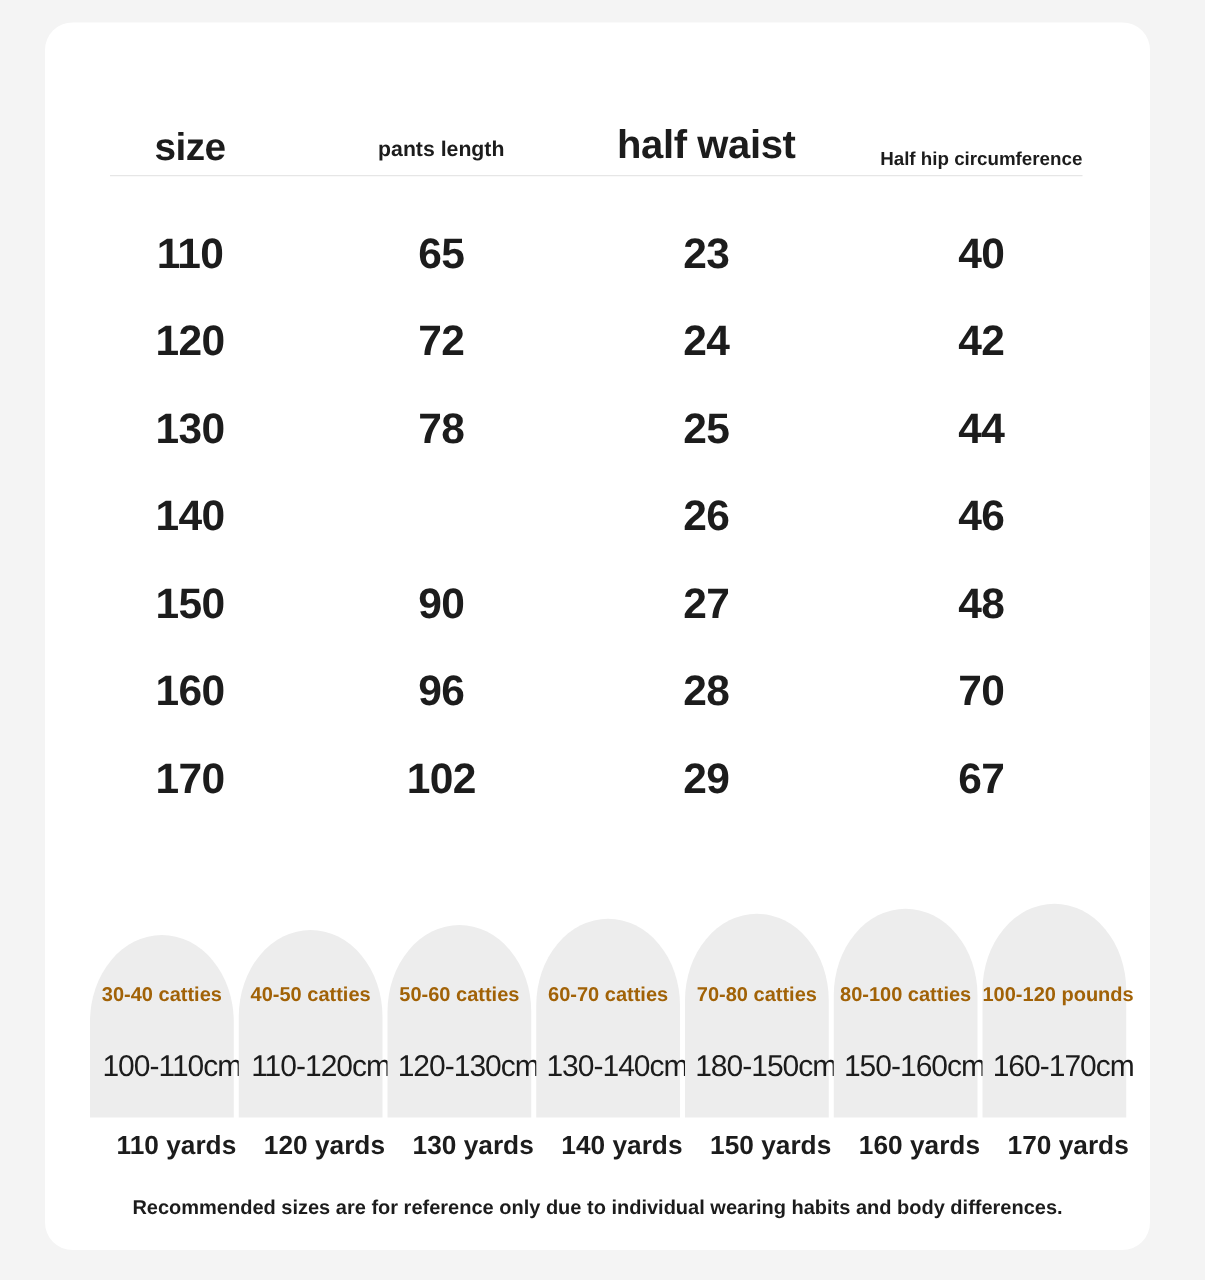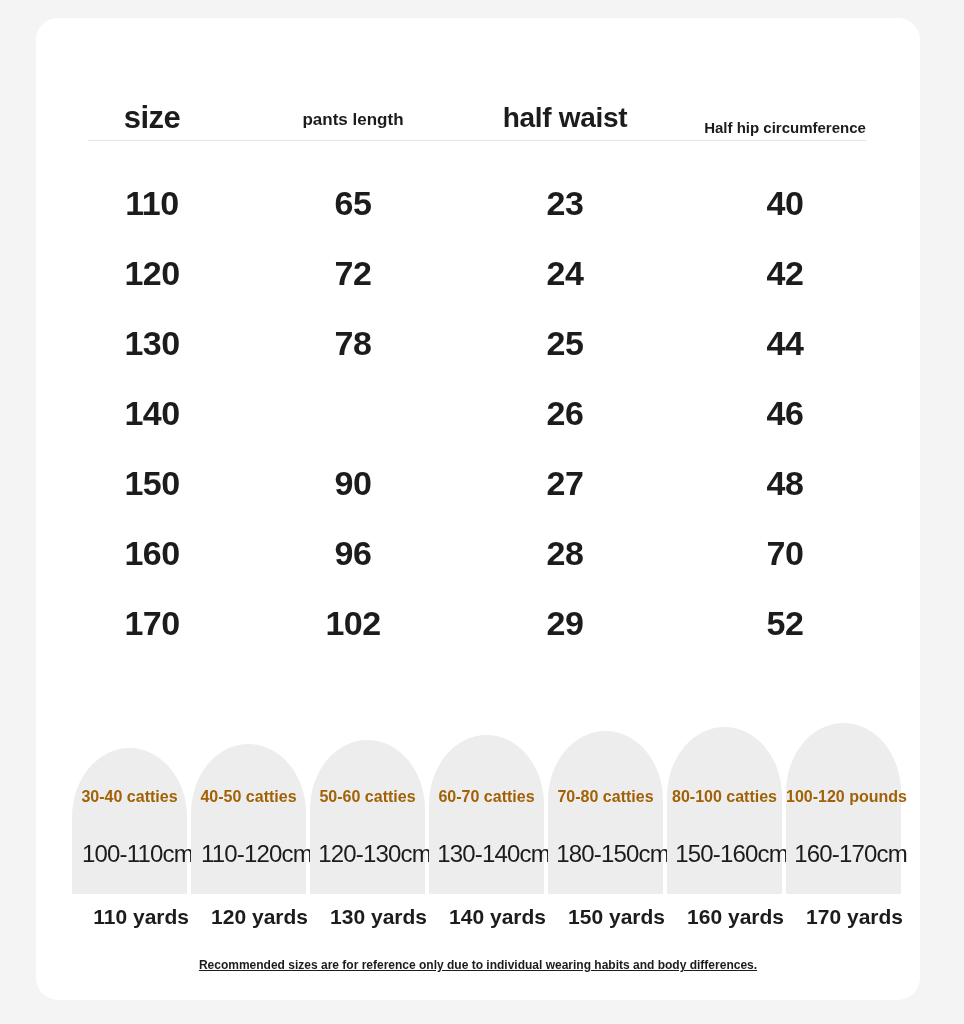--- a/index.html
+++ b/index.html
@@ -44,21 +44,21 @@
     position: absolute;
     text-align: center;
     color: #1c1c1c;
     font-family: "Liberation Sans Narrow", "Liberation Sans", sans-serif;
     font-weight: 700;
     line-height: 1.15;
     white-space: nowrap;
   }
   .col-head.size     { left: 36px;  width: 160px; bottom: 6px;  font-size: 31px; letter-spacing: -0.5px; }
   .col-head.pants    { left: 222px; width: 190px; bottom: 12px; font-size: 17px; }
-  .col-head.waist    { left: 434px; width: 190px; bottom: 8px;  font-size: 28px; letter-spacing: -0.3px; }
+  .col-head.waist    { left: 434px; width: 190px; bottom: 8px;  font-size: 32px; letter-spacing: -0.3px; }
   .col-head.hip      { left: 654px; width: 190px; bottom: 6px;  font-size: 15px; white-space: normal; }
 
   #header-divider {
     position: absolute;
     left: 52px;
     top: 122px;
     width: 778px;
     height: 1px;
     background: #e6e6e6;
   }
@@ -158,23 +158,22 @@
   
   #footnote {
     position: absolute;
     left: 0;
     top: 940px;
     width: 884px;
     text-align: center;
     color: #1c1c1c;
     font-family: "Liberation Sans Narrow", "Liberation Sans", sans-serif;
     font-weight: 700;
-    font-size: 12px;
-    white-space: nowrap;
-    text-decoration: underline;
+    font-size: 16px;
+    white-space: nowrap;
   }
 </style>
 </head>
 <body>
 
 <div id="page">
   <div id="sheet">
 
     <div id="header-row">
       <div class="col-head size">size</div>
@@ -218,21 +217,21 @@
         <div class="data-row">
           <div class="cell c0">160</div>
           <div class="cell c1">96</div>
           <div class="cell c2">28</div>
           <div class="cell c3">70</div>
         </div>
         <div class="data-row">
           <div class="cell c0">170</div>
           <div class="cell c1">102</div>
           <div class="cell c2">29</div>
-          <div class="cell c3">52</div>
+          <div class="cell c3">67</div>
         </div>
       </div>
 
     <div id="arch-strip">
         <div class="arch-card" style="left: 18px; width: 115px; height: 146px;">
           <div class="arch-catties">30-40 catties</div>
           <div class="arch-cm">100-110cm</div>
         </div>
         <div class="arch-card" style="left: 137px; width: 115px; height: 150.2px;">
           <div class="arch-catties">40-50 catties</div>

